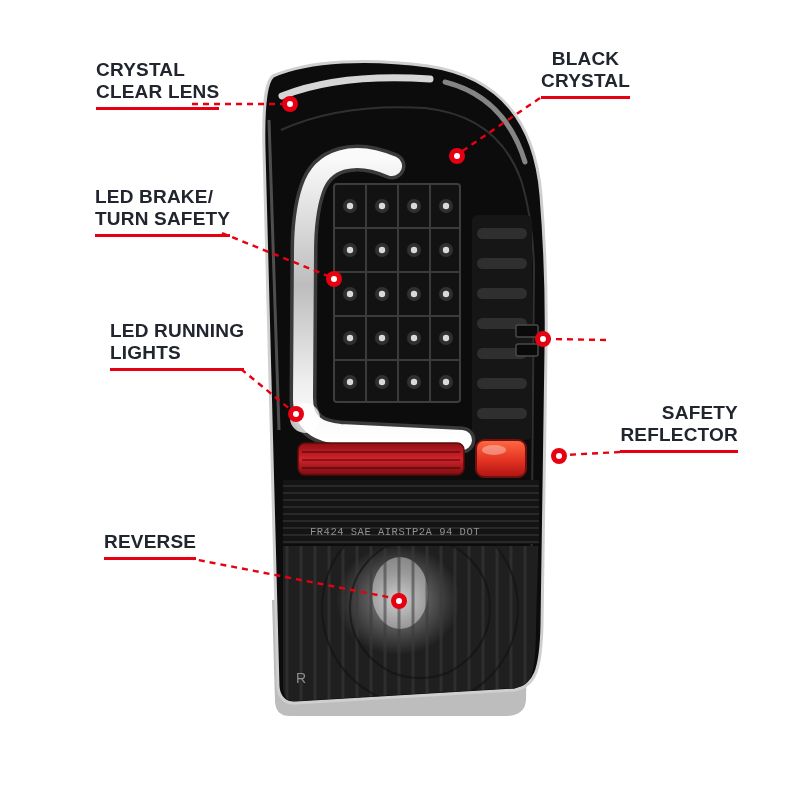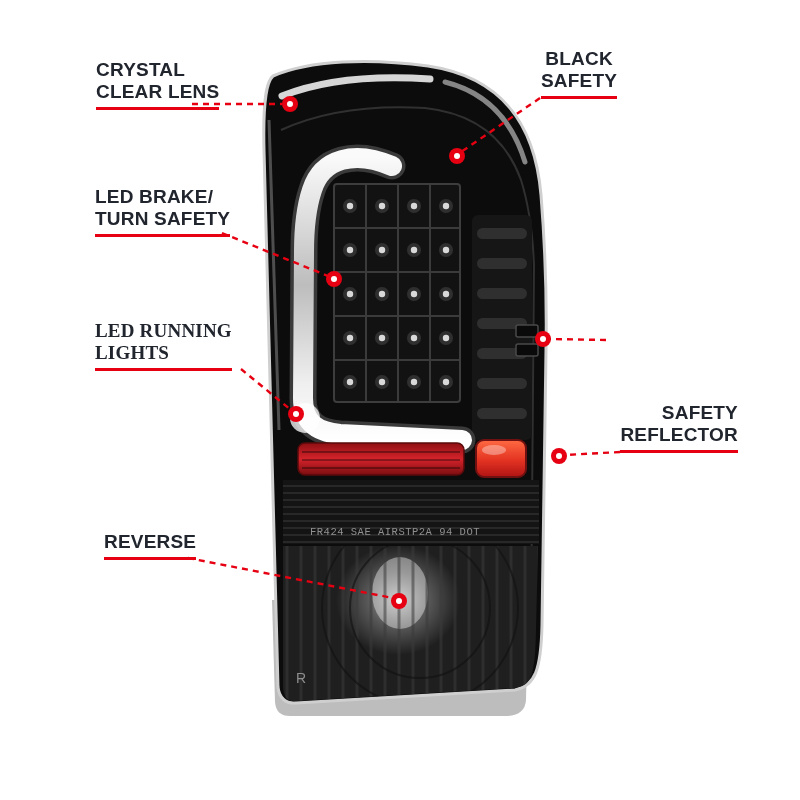--- a/index.html
+++ b/index.html
@@ -18,21 +18,21 @@
     line-height:22px;
     color:#21252e;
     white-space:pre-line;
     border-bottom:3px solid #e60012;
     padding-bottom:4px;
     letter-spacing:0.2px;
   }
   #lbl-crystal{left:96px;top:59px;}
   #lbl-housing{left:541px;top:48px;text-align:center;}
   #lbl-brake{left:95px;top:186px;}
-  #lbl-running{left:95px;top:320px;font-family:Liberation Serif, serif;}
+  #lbl-running{left:110px;top:320px;}
   #lbl-marker{right:66px;top:293px;text-align:right;}
   #lbl-safety{right:62px;top:402px;text-align:right;}
   #lbl-reverse{left:104px;top:531px;}
 </style>
 </head>
 <body>
 
 <div id="stage">
 
   <svg id="artwork" width="800" height="800" viewBox="0 0 800 800">
@@ -180,21 +180,21 @@
         <circle cx="399" cy="601" r="8" fill="#e60012"></circle>
           <circle cx="399" cy="601" r="3" fill="#ffffff"></circle>
       </g>
     </g>
   </svg>
 
   <div class="callout-label" id="lbl-crystal">CRYSTAL
 CLEAR LENS</div>
 
   <div class="callout-label" id="lbl-housing">BLACK
-SAFETY</div>
+CRYSTAL</div>
 
   <div class="callout-label" id="lbl-brake">LED BRAKE/
 TURN SAFETY</div>
 
   <div class="callout-label" id="lbl-running">LED RUNNING
 LIGHTS</div>
 
 
   <div class="callout-label" id="lbl-reverse">REVERSE</div>
 

